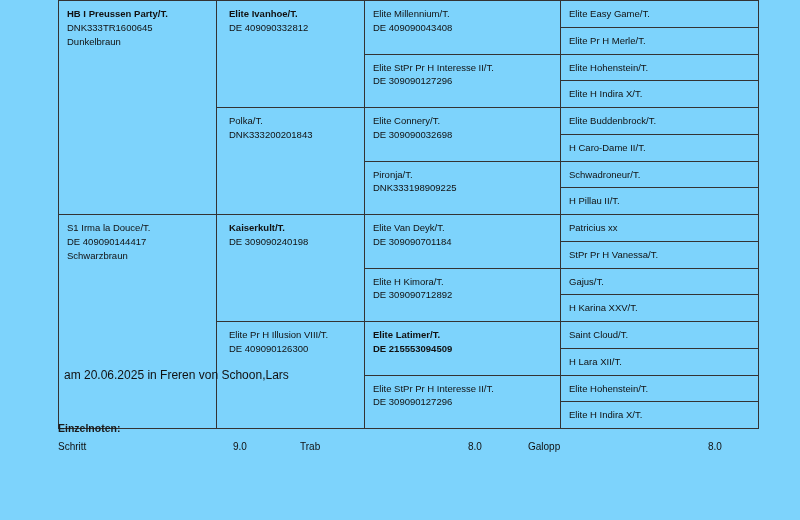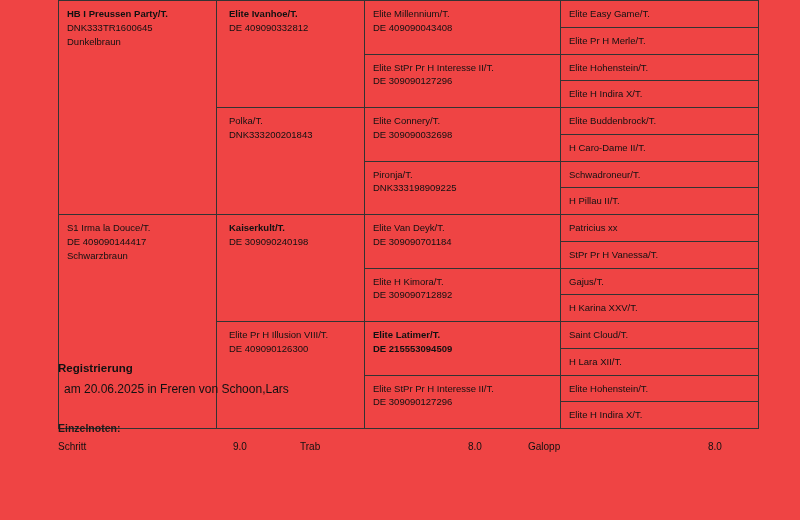--- a/index.html
+++ b/index.html
@@ -8,21 +8,21 @@
     width: 800px; height: 520px;
     background: #ffffff;
     font-family: "Liberation Sans", sans-serif;
     color: #1a1a1a;
     overflow: hidden;
   }
   .page {
     position: relative;
     width: 800px;
     height: 520px;
-    background: #ef4444;
+    background: #7dd3fc;
   }
 
   
   .pedigree {
     position: absolute;
     left: 58px;
     top: 0px;
     width: 700px;
     border-collapse: collapse;
     table-layout: fixed;
@@ -255,21 +255,20 @@
       <tr>
         <td class="col4 cell-mid">
           <span class="nm">Elite H Indira X/T.</span>
         </td>
       </tr>
 
     </tbody>
   </table>
 
   <div class="section" id="registrierung">
-    <h2 class="sec-title">Registrierung</h2>
     <p class="sec-line">am 20.06.2025 in Freren von Schoon,Lars</p>
   </div>
 
   <div class="section" id="exterieur">
 
     <div class="einzel-title">Einzelnoten:</div>
 
     <table class="notes-table">
       <tbody>
         <tr>

